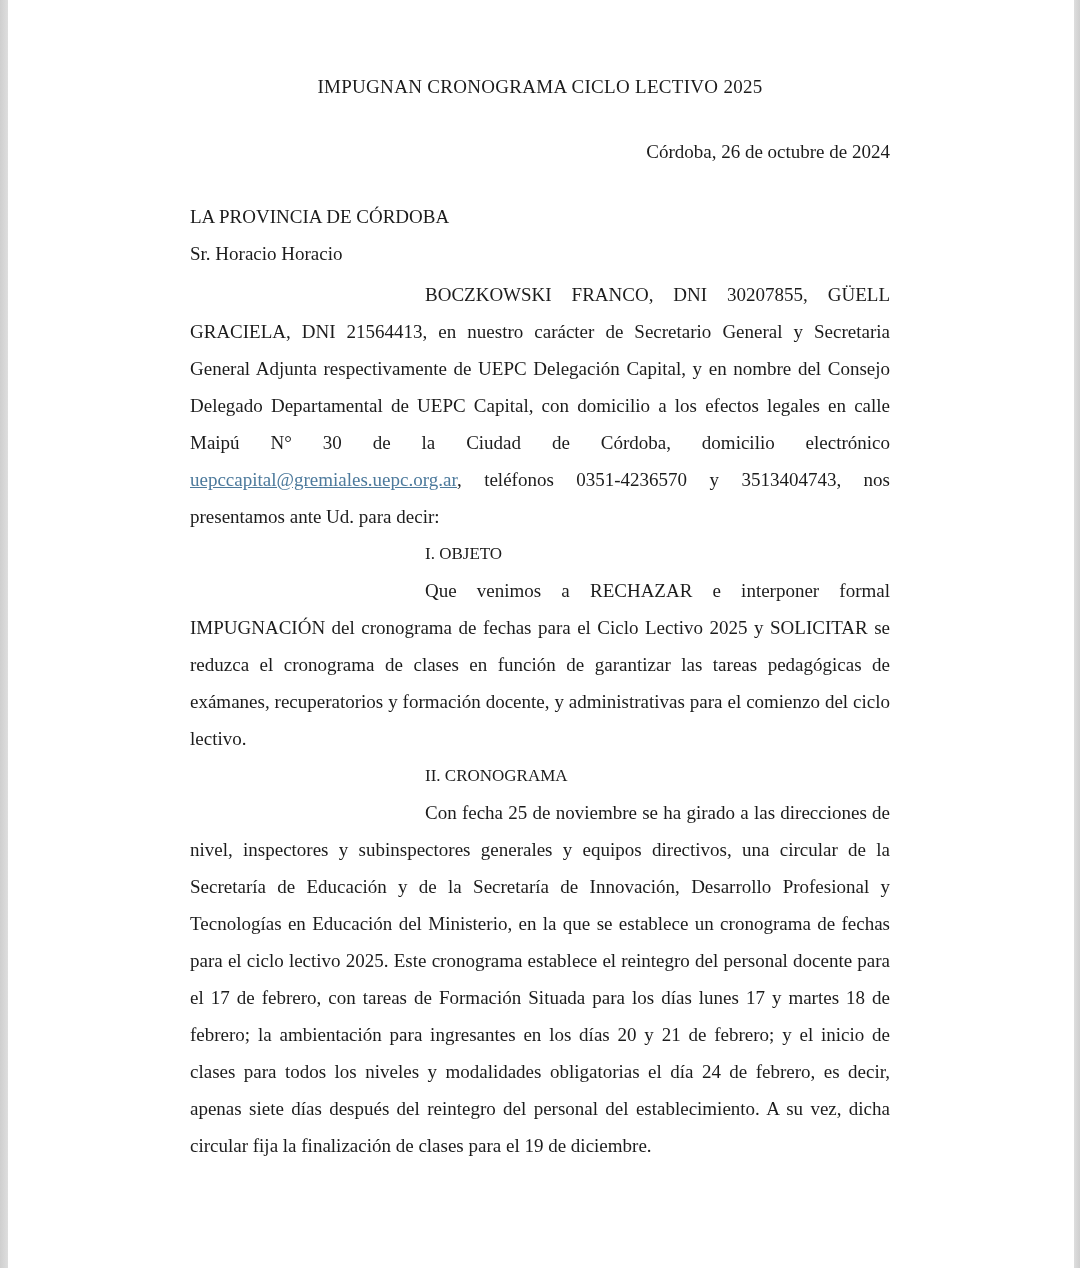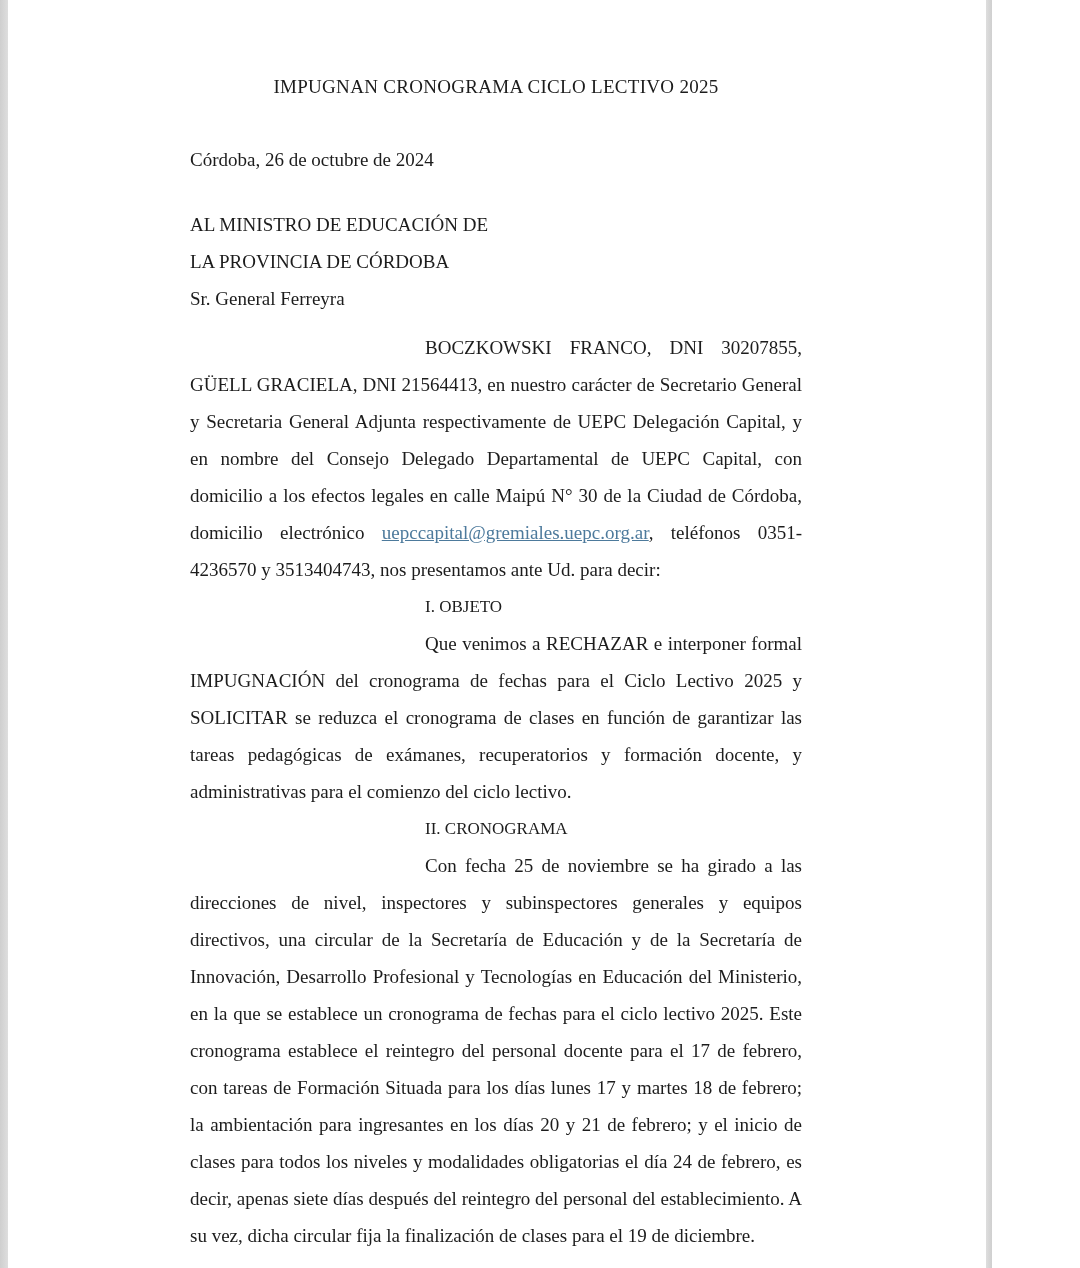--- a/index.html
+++ b/index.html
@@ -2,21 +2,21 @@
 <html><head>
 <meta charset="utf-8">
 <style>
   html, body {
     margin: 0;
     padding: 0;
     background: #ffffff;
   }
   .page {
     position: relative;
-    width: 992px;
+    width: 1080px;
     height: 1268px;
     background: #ffffff;
     overflow: hidden;
     font-family: "Liberation Serif", "DejaVu Serif", serif;
     color: #1c1c1c;
     font-size: 19px;
     line-height: 37px;
   }
   .edge-strip {
     position: absolute;
@@ -33,31 +33,31 @@
     right: 190px;
     top: 0;
     padding-top: 68px;
   }
   .doc-title {
     text-align: center;
     letter-spacing: 0.3px;
     white-space: nowrap;
   }
   .date-line {
-    text-align: left;
-    margin-top: 36px;
+    text-align: right;
+    margin-top: 28px;
   }
   .addressee {
     margin-top: 28px;
   }
   .addressee div {
     text-align: left;
   }
   .body-flow {
-    margin-top: 12px;
+    margin-top: 4px;
   }
   .para {
     text-align: justify;
     text-indent: 235px;
     margin: 0;
   }
   .section-heading {
     padding-left: 235px;
     margin: 0;
     font-weight: normal;
@@ -77,23 +77,22 @@
   <div class="edge-strip edge-left"></div>
   <div class="edge-strip edge-right"></div>
 
   <div class="content">
 
     <div class="doc-title">IMPUGNAN CRONOGRAMA CICLO LECTIVO 2025</div>
 
     <div class="date-line">Córdoba, 26 de octubre de 2024</div>
 
     <div class="addressee">
-      <div>AL MINISTRO DE EDUCACIÓN DE</div>
       <div>LA PROVINCIA DE CÓRDOBA</div>
-      <div>Sr. General Ferreyra</div>
+      <div>Sr. Horacio Horacio</div>
     </div>
 
     <div class="body-flow">
 
       <p class="para"><span>BOCZKOWSKI FRANCO, DNI 30207855, GÜELL GRACIELA, DNI 21564413, en nuestro carácter de Secretario General y Secretaria General Adjunta respectivamente de UEPC Delegación Capital, y en nombre del Consejo Delegado Departamental de UEPC Capital, con domicilio a los efectos legales en calle Maipú N° 30 de la Ciudad de Córdoba, domicilio electrónico </span><span class="email-link" style="color: rgb(77, 122, 156);">uepccapital@gremiales.uepc.org.ar</span><span>, teléfonos 0351-4236570 y 3513404743, nos presentamos ante Ud. para decir:</span></p>
 
       <h2 class="section-heading">I. OBJETO</h2>
 
       <p class="para">Que venimos a RECHAZAR e interponer formal IMPUGNACIÓN del cronograma de fechas para el Ciclo Lectivo 2025 y SOLICITAR se reduzca el cronograma de clases en función de garantizar las tareas pedagógicas de exámanes, recuperatorios y formación docente, y administrativas para el comienzo del ciclo lectivo.</p>
 

